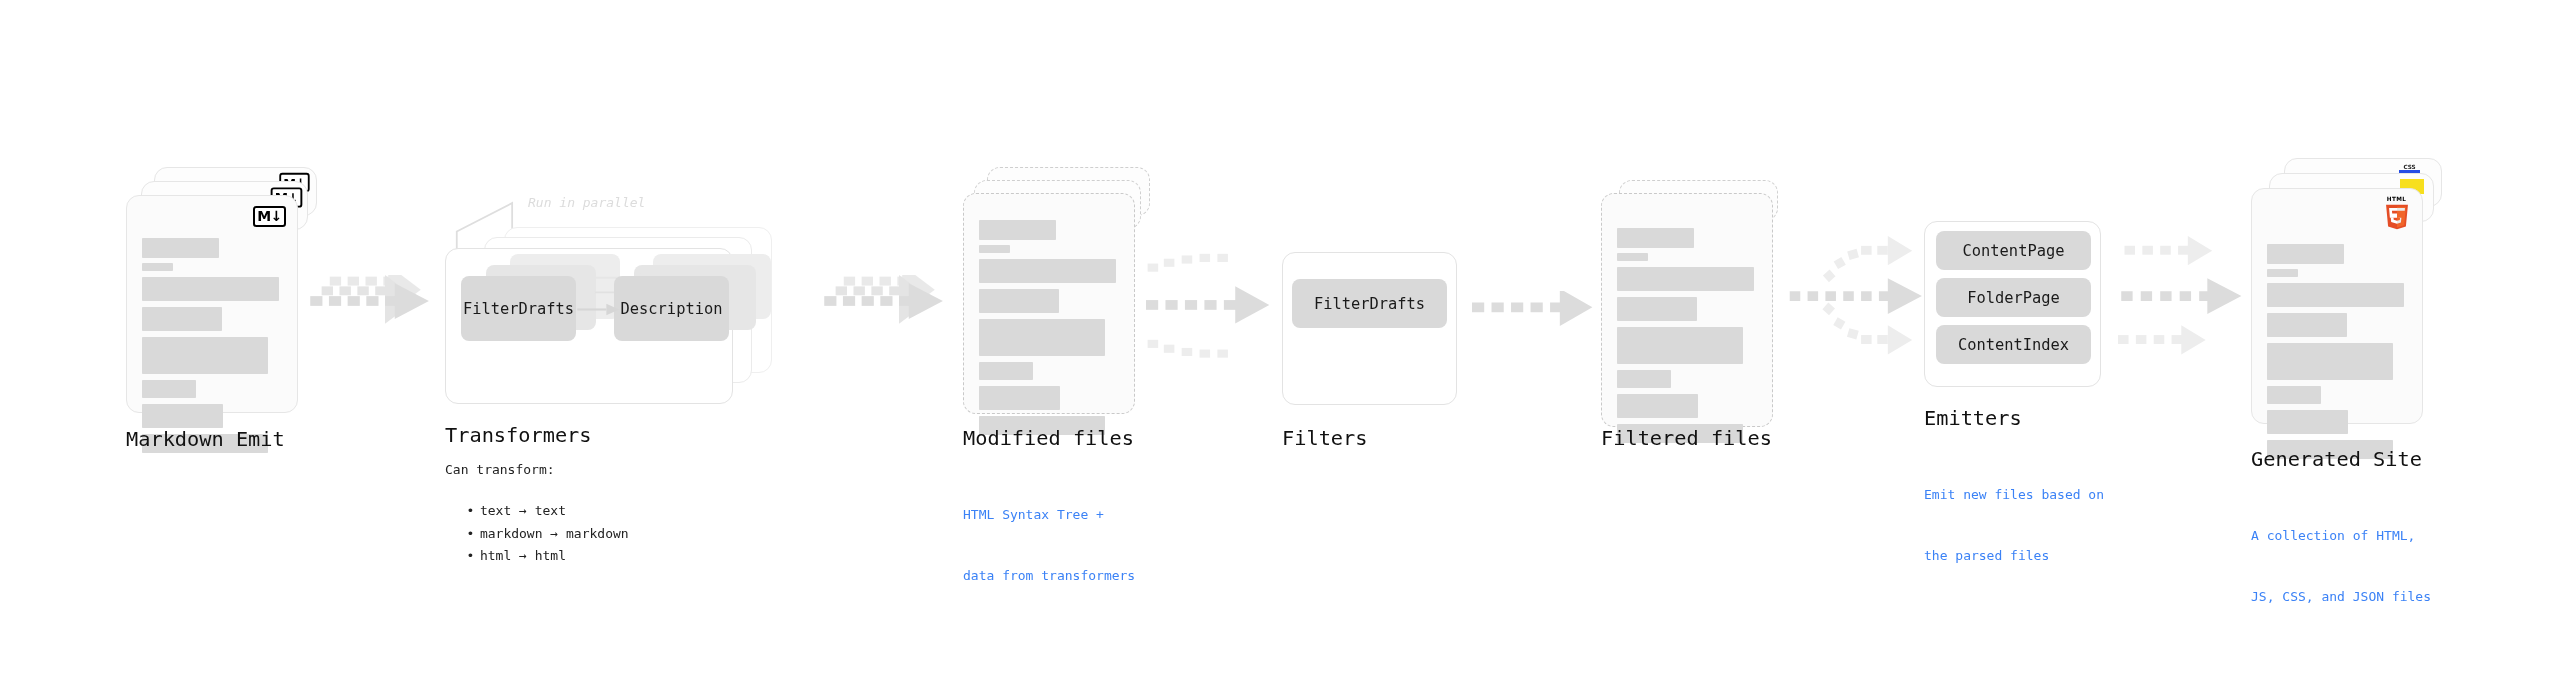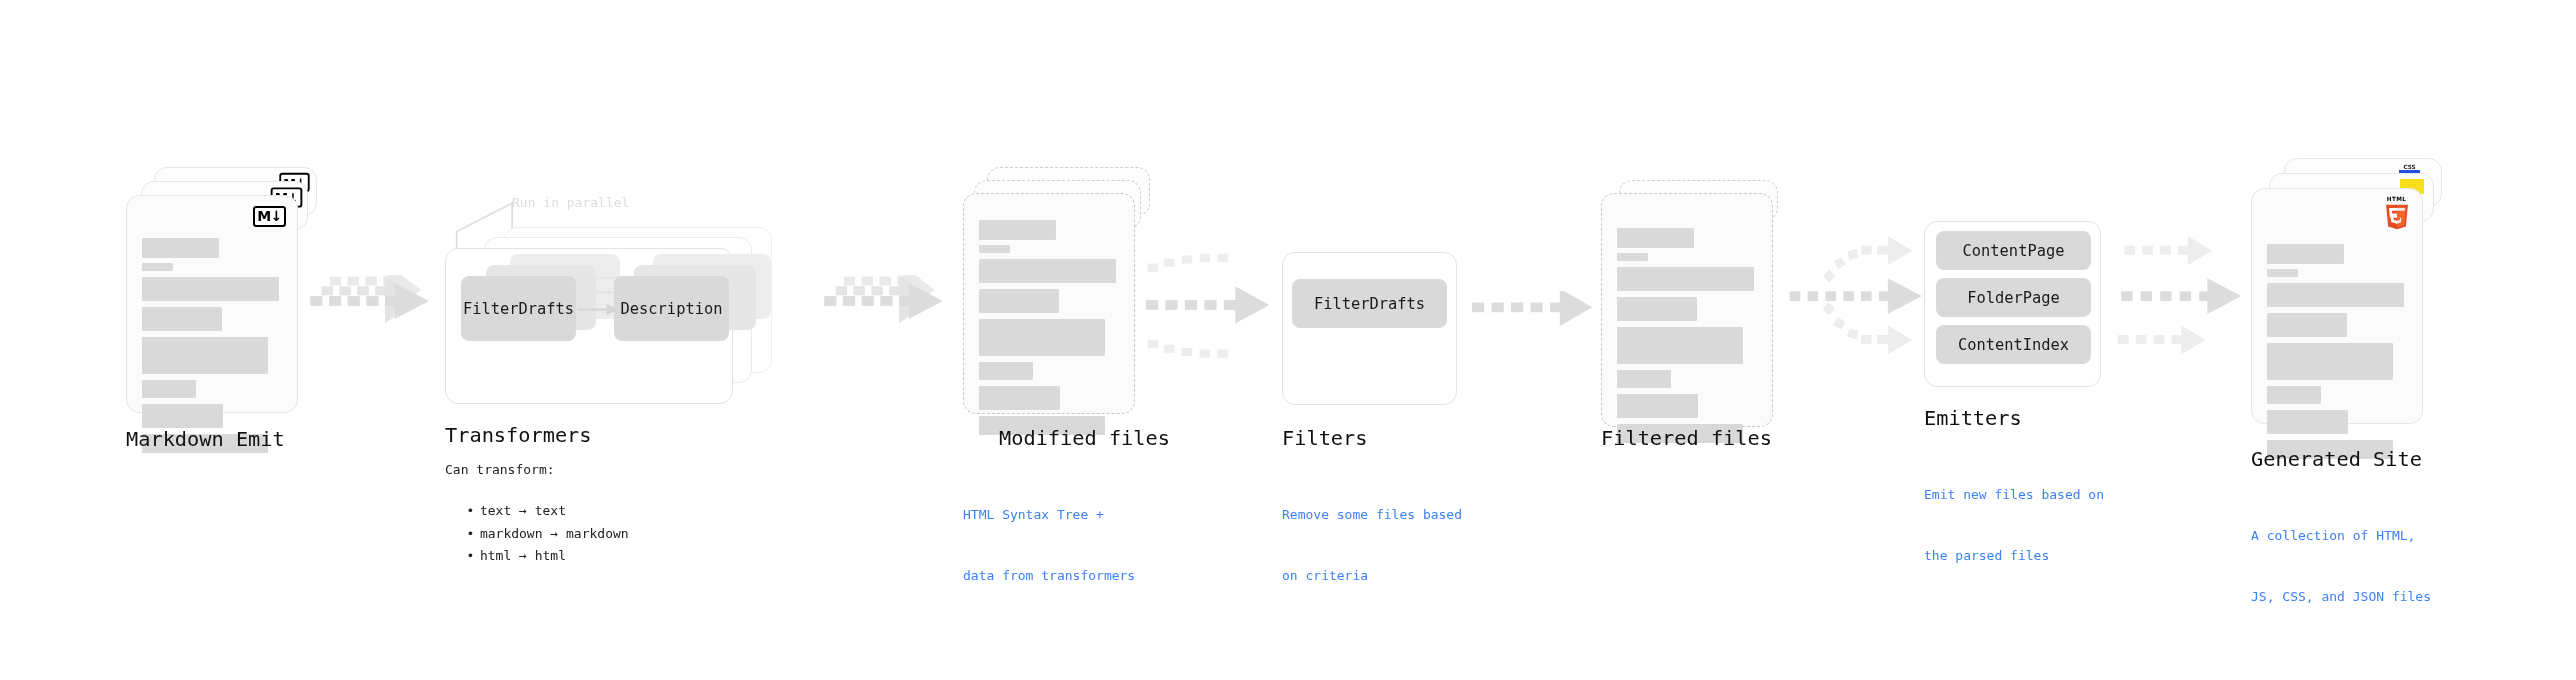--- a/index.html
+++ b/index.html
@@ -208,21 +208,21 @@
       <rect x="50" y="26" width="15" height="12"></rect>
         <rect x="73" y="26" width="15" height="12"></rect>
       <rect x="96" y="26" width="15" height="12"></rect>
       <polygon points="108,10 150,32 108,54"></polygon>
     </g>
   </svg>
 
   <svg class="abs" style="left:455px; top:199px;" width="98" height="57" viewBox="0 0 120 70">
     <path d="M2 68 L2 40 L70 5 L70 48" fill="none" stroke="#dedede" stroke-width="2.2"></path>
   </svg>
-  <div class="note-ghost" style="left:512px; top:195px;">Run in parallel</div>
+  <div class="note-ghost" style="left:528px; top:195px;font-style:italic;">Run in parallel</div>
 
   <div class="groupbox" style="left:504px; top:227px; width:268px; height:146px; border-color:#efefef;"></div>
   <div class="groupbox" style="left:484px; top:237px; width:268px; height:146px; border-color:#ebebeb;"></div>
   <div class="groupbox" style="left:445px; top:248px; width:288px; height:156px; border-color:#e3e3e3;"></div>
 
   <div class="chip" style="left:510px; top:254px; width:110px; height:65px; background:#ededed; color:transparent;"></div>
   <div class="chip" style="left:653px; top:254px; width:118px; height:65px; background:#ededed; color:transparent;"></div>
   <div class="chip" style="left:486px; top:265px; width:110px; height:65px; background:#e6e6e6; color:transparent;"></div>
   <div class="chip" style="left:634px; top:265px; width:122px; height:65px; background:#e6e6e6; color:transparent;"></div>
 
@@ -289,21 +289,21 @@
         <div class="bar" style="width:31px;height:8.1px;"></div>
         <div class="bar" style="width:137px;height:24.4px;"></div>
         <div class="bar" style="width:80px;height:24.4px;"></div>
         <div class="bar" style="width:126px;height:37px;"></div>
         <div class="bar" style="width:54px;height:18px;"></div>
         <div class="bar" style="width:81px;height:24.4px;"></div>
         <div class="bar" style="width:126px;height:19.5px;"></div>
       </div>
     </div>
   </div>
-  <div class="title" style="left:963px; top:426px;margin-left:36px;">Modified files</div>
+  <div class="title" style="left:963px; top:426px;">Modified files</div>
   <div class="caption" style="left:963px; top:465px;">
     <div>HTML Syntax Tree +</div>
     <div>data from transformers</div>
   </div>
 
   <svg class="arrow" style="left:1146px; top:244px;" width="146" height="130" viewBox="0 0 180 160">
     <g fill="#ededed">
       <rect x="2" y="24" width="13" height="10"></rect>
         <rect x="22" y="18" width="13" height="10"></rect>
       <rect x="44" y="14" width="13" height="10"></rect>
@@ -323,24 +323,20 @@
       <rect x="48" y="69" width="15" height="12"></rect>
         <rect x="72" y="69" width="15" height="12"></rect>
       <rect x="96" y="69" width="15" height="12"></rect>
       <polygon points="110,52 152,75 110,98"></polygon>
     </g>
   </svg>
 
   <div class="groupbox" style="left:1282px; top:252px; width:175px; height:153px;"></div>
   <div class="chip" style="left:1292px; top:279px; width:155px; height:49px;">FilterDrafts</div>
   <div class="title" style="left:1282px; top:426px;">Filters</div>
-  <div class="caption" style="left:1282px; top:465px;">
-    <div>Remove some files based</div>
-    <div>on criteria</div>
-  </div>
 
   <svg class="arrow" style="left:1472px; top:291px;" width="122" height="49" viewBox="0 0 150 60">
     <g fill="#dcdcdc">
       <rect x="0" y="14" width="15" height="12"></rect>
         <rect x="24" y="14" width="15" height="12"></rect>
       <rect x="48" y="14" width="15" height="12"></rect>
         <rect x="72" y="14" width="15" height="12"></rect>
       <rect x="96" y="14" width="15" height="12"></rect>
       <polygon points="108,-3 148,20 108,43"></polygon>
     </g>

